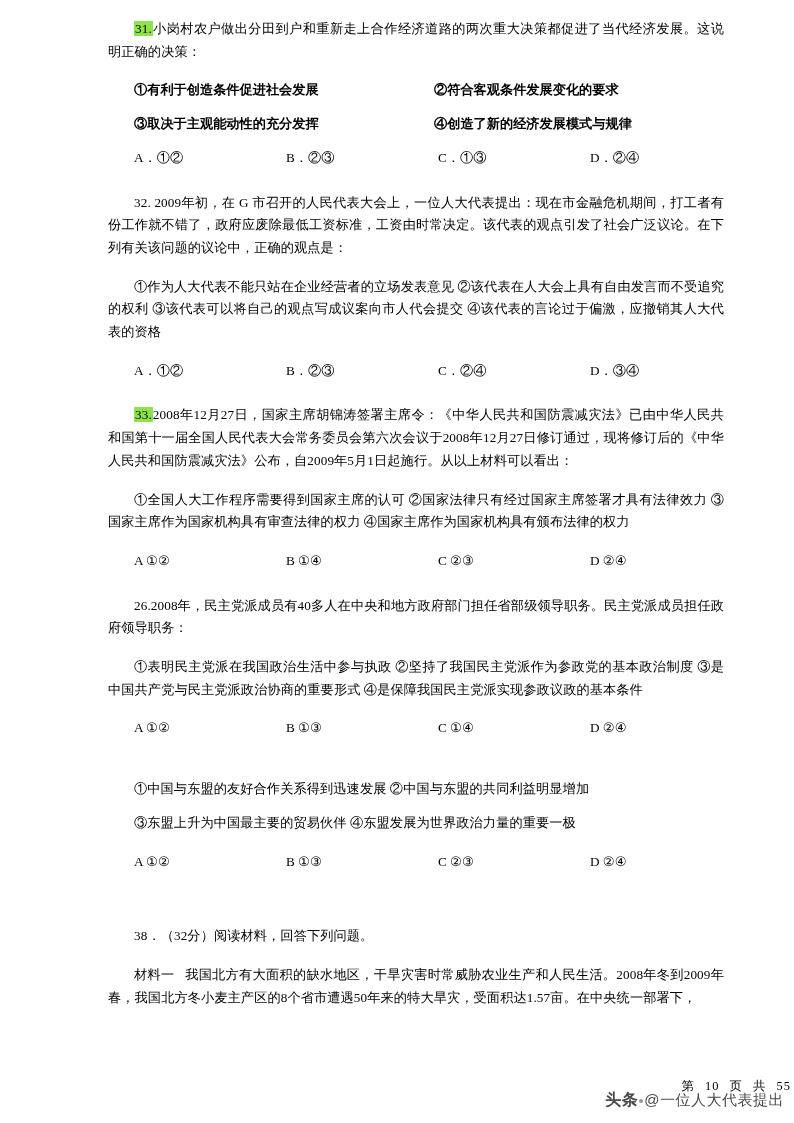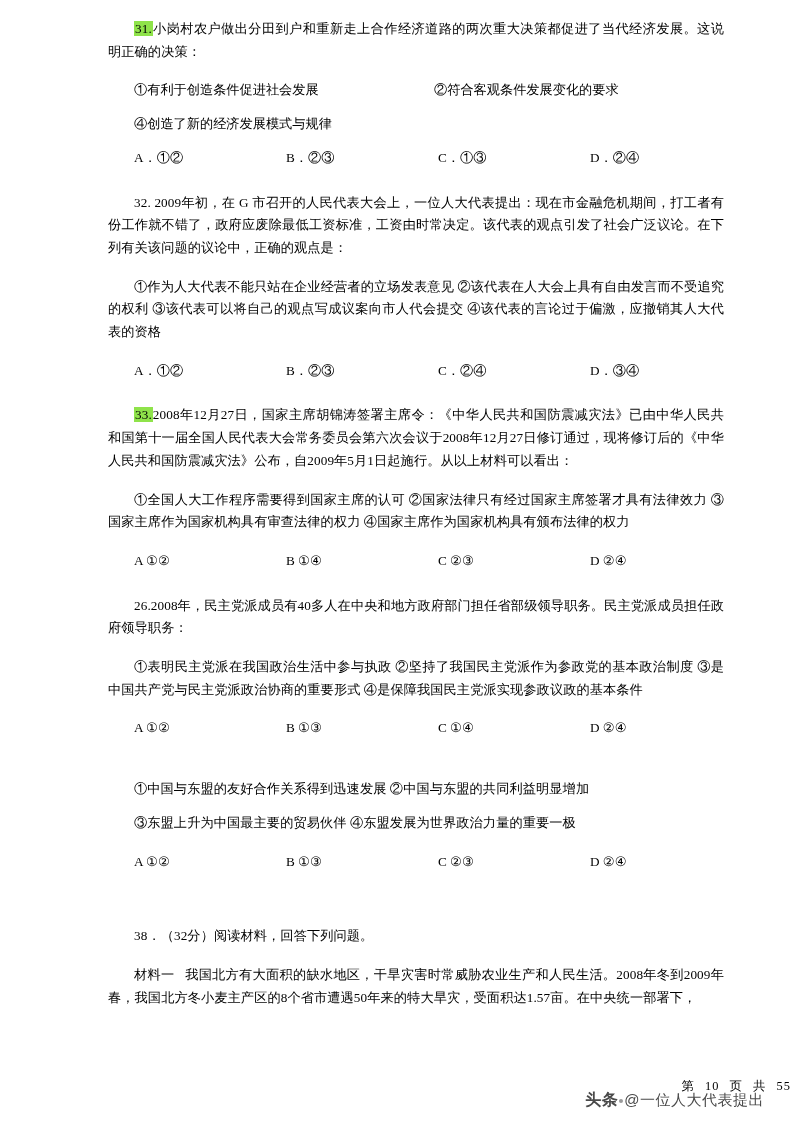--- a/index.html
+++ b/index.html
@@ -46,21 +46,21 @@
 
   .opts-row {
     display: flex;
     font-size: 13.2px;
     line-height: 1.72;
     padding-left: 26px;
   }
   .opts-row .col {
     flex: 0 0 auto;
   }
-  .opts-2 .col { width: 300px; }
+  .opts-2 .col { width: 300px; font-weight: bold; }
 
   .answers {
     display: flex;
     font-size: 13.2px;
     line-height: 1.72;
     padding-left: 26px;
   }
   .answers .col {
     width: 152px;
     flex: 0 0 auto;
@@ -72,21 +72,21 @@
     right: 0;
     bottom: 28px;
     text-align: right;
     font-size: 12.4px;
     letter-spacing: 1px;
   }
   .footer .lbl { margin: 0 3px; }
 
   .watermark {
     position: absolute;
-    right: 30px;
+    right: 10px;
     bottom: 12px;
     display: flex;
     align-items: center;
     color: #5b5b5b;
     font-family: "Liberation Sans", sans-serif;
     font-size: 15px;
   }
   .wm-logo {
     display: inline-block;
     font-size: 16px;
@@ -114,20 +114,21 @@
 
   <div class="q-block">
     <p class="para indent"><span class="hl-green">31.</span><span>小岗村农户做出分田到户和重新走上合作经济道路的两次重大决策都促进了当代经济发展。这说明正确的决策：</span></p>
     <div class="gap-md"></div>
     <div class="opts-row opts-2">
       <div class="col">①有利于创造条件促进社会发展</div>
       <div class="col">②符合客观条件发展变化的要求</div>
     </div>
     <div class="gap-sm"></div>
     <div class="opts-row opts-2">
+      <div class="col">③取决于主观能动性的充分发挥</div>
       <div class="col">④创造了新的经济发展模式与规律</div>
     </div>
     <div class="gap-sm"></div>
     <div class="answers">
       <div class="col">A．①②</div>
       <div class="col">B．②③</div>
       <div class="col">C．①③</div>
       <div class="col">D．②④</div>
     </div>
   </div>

